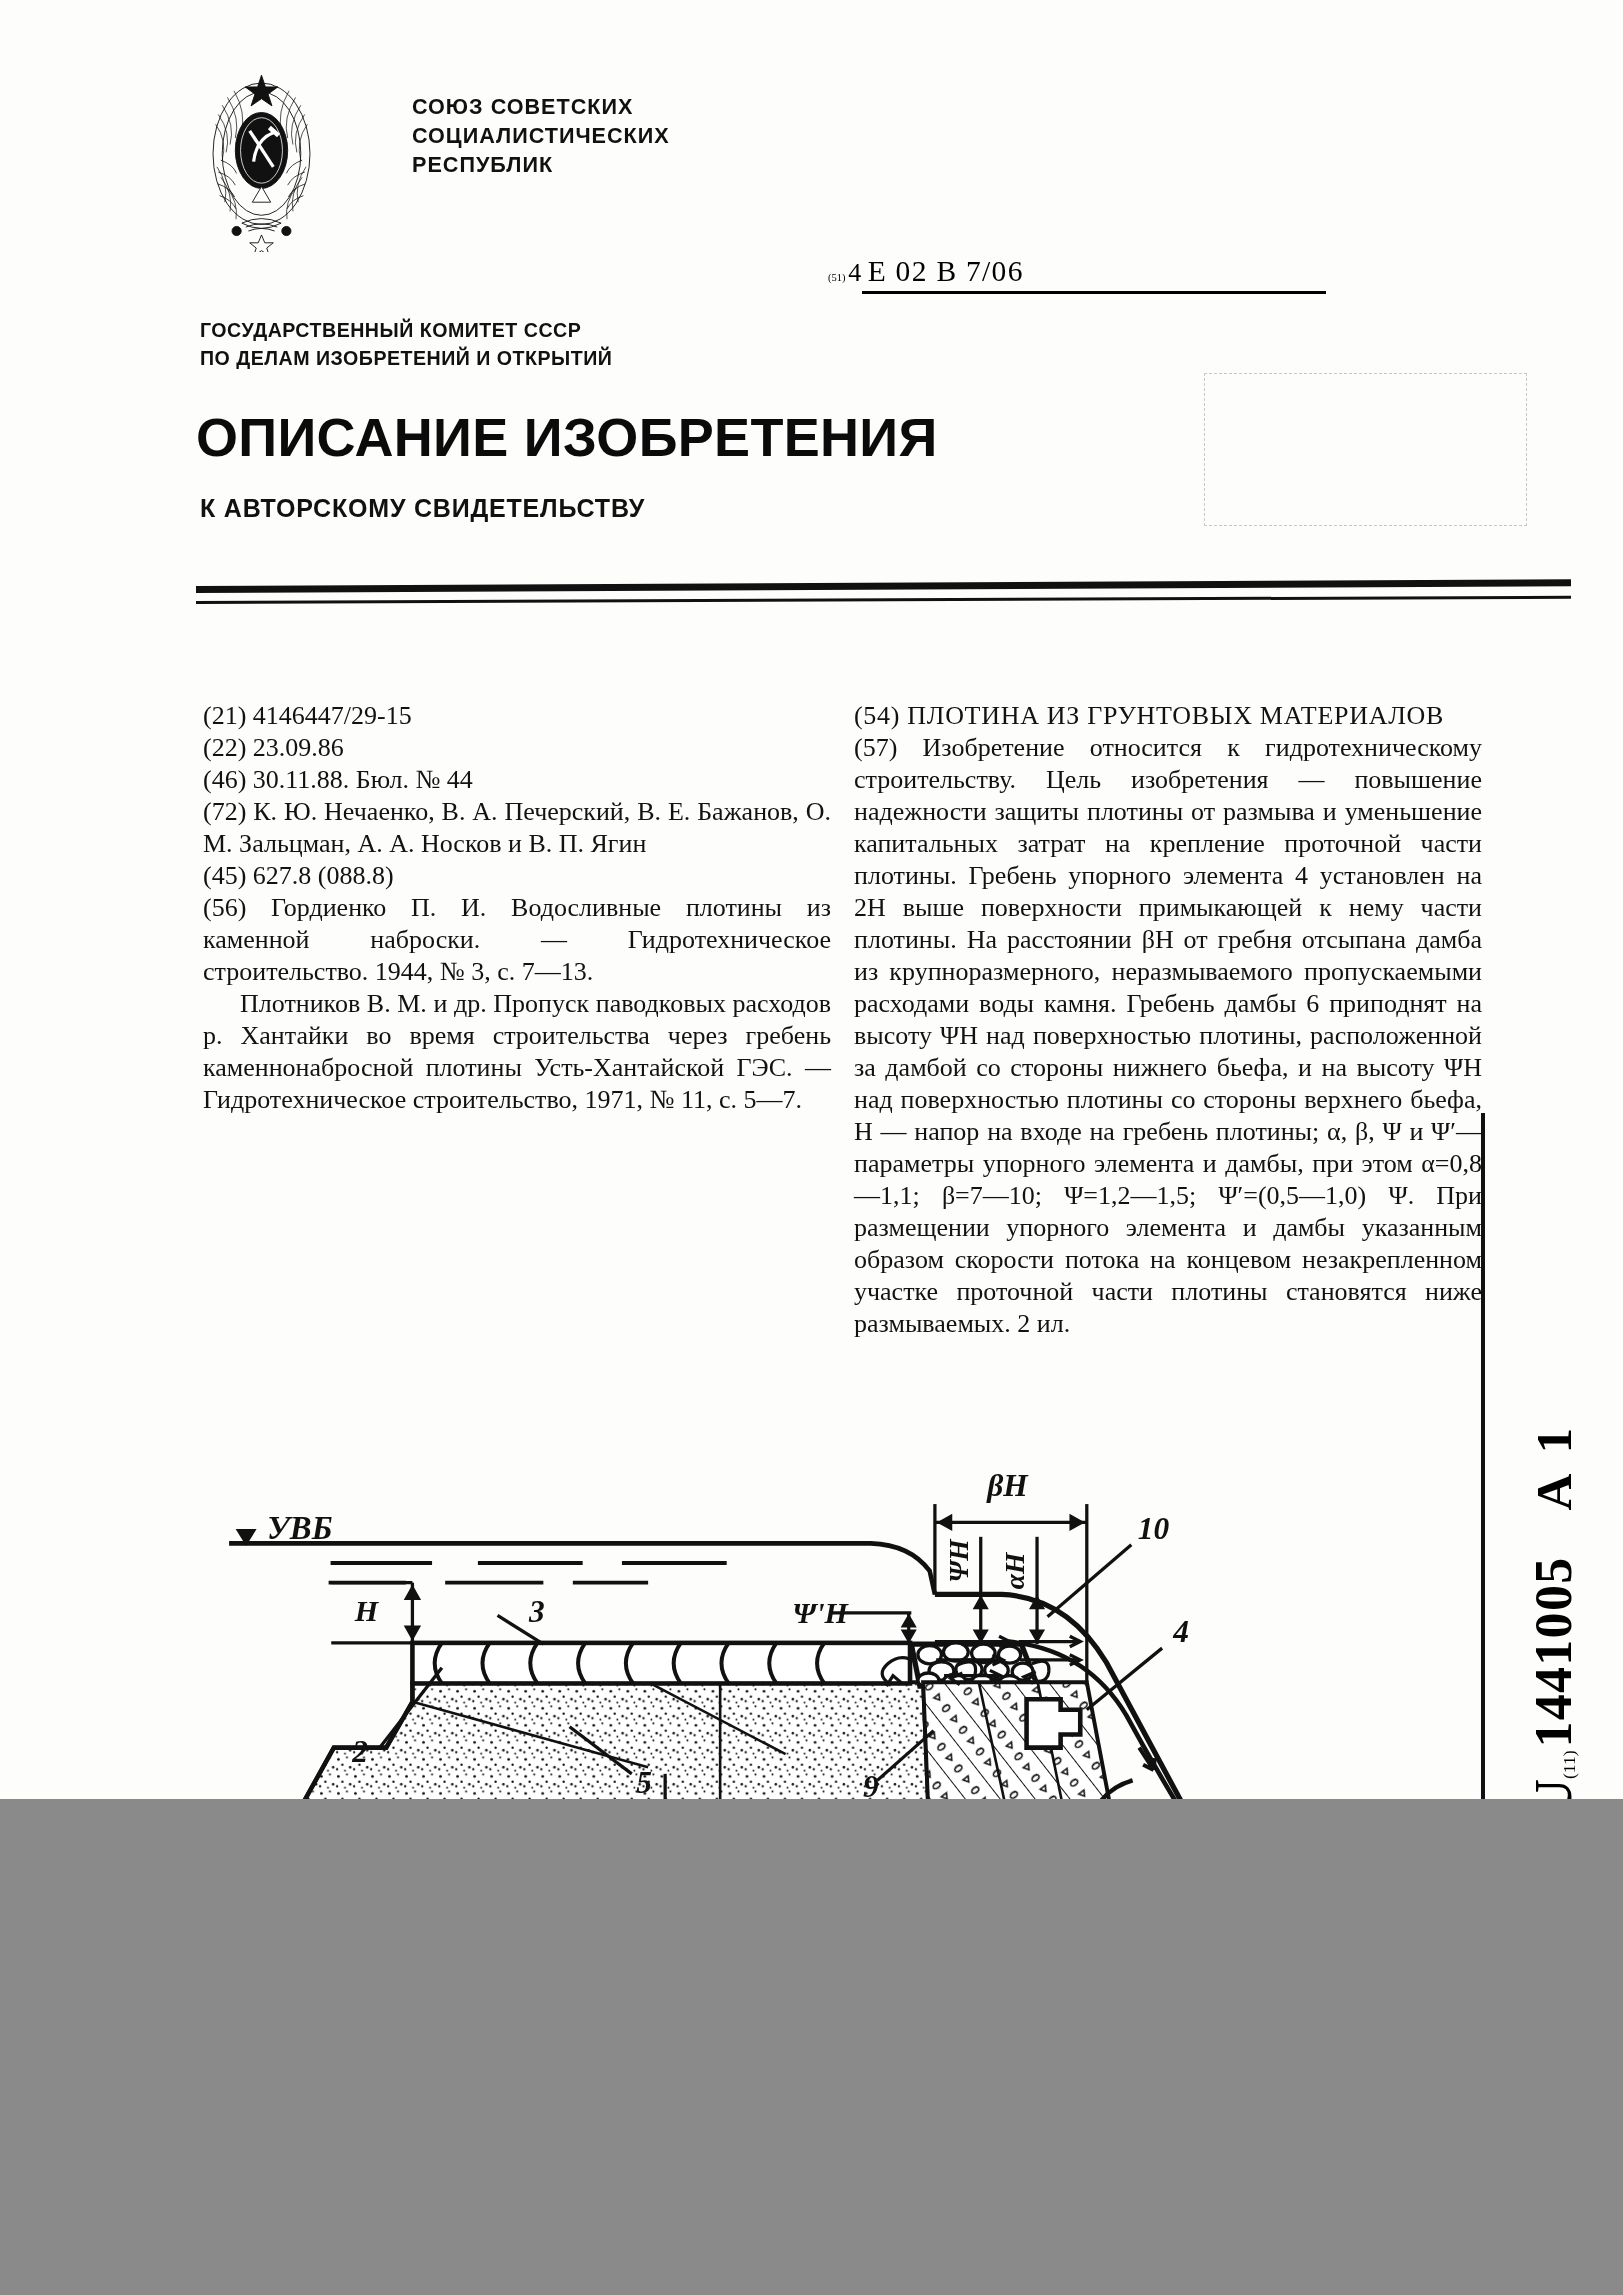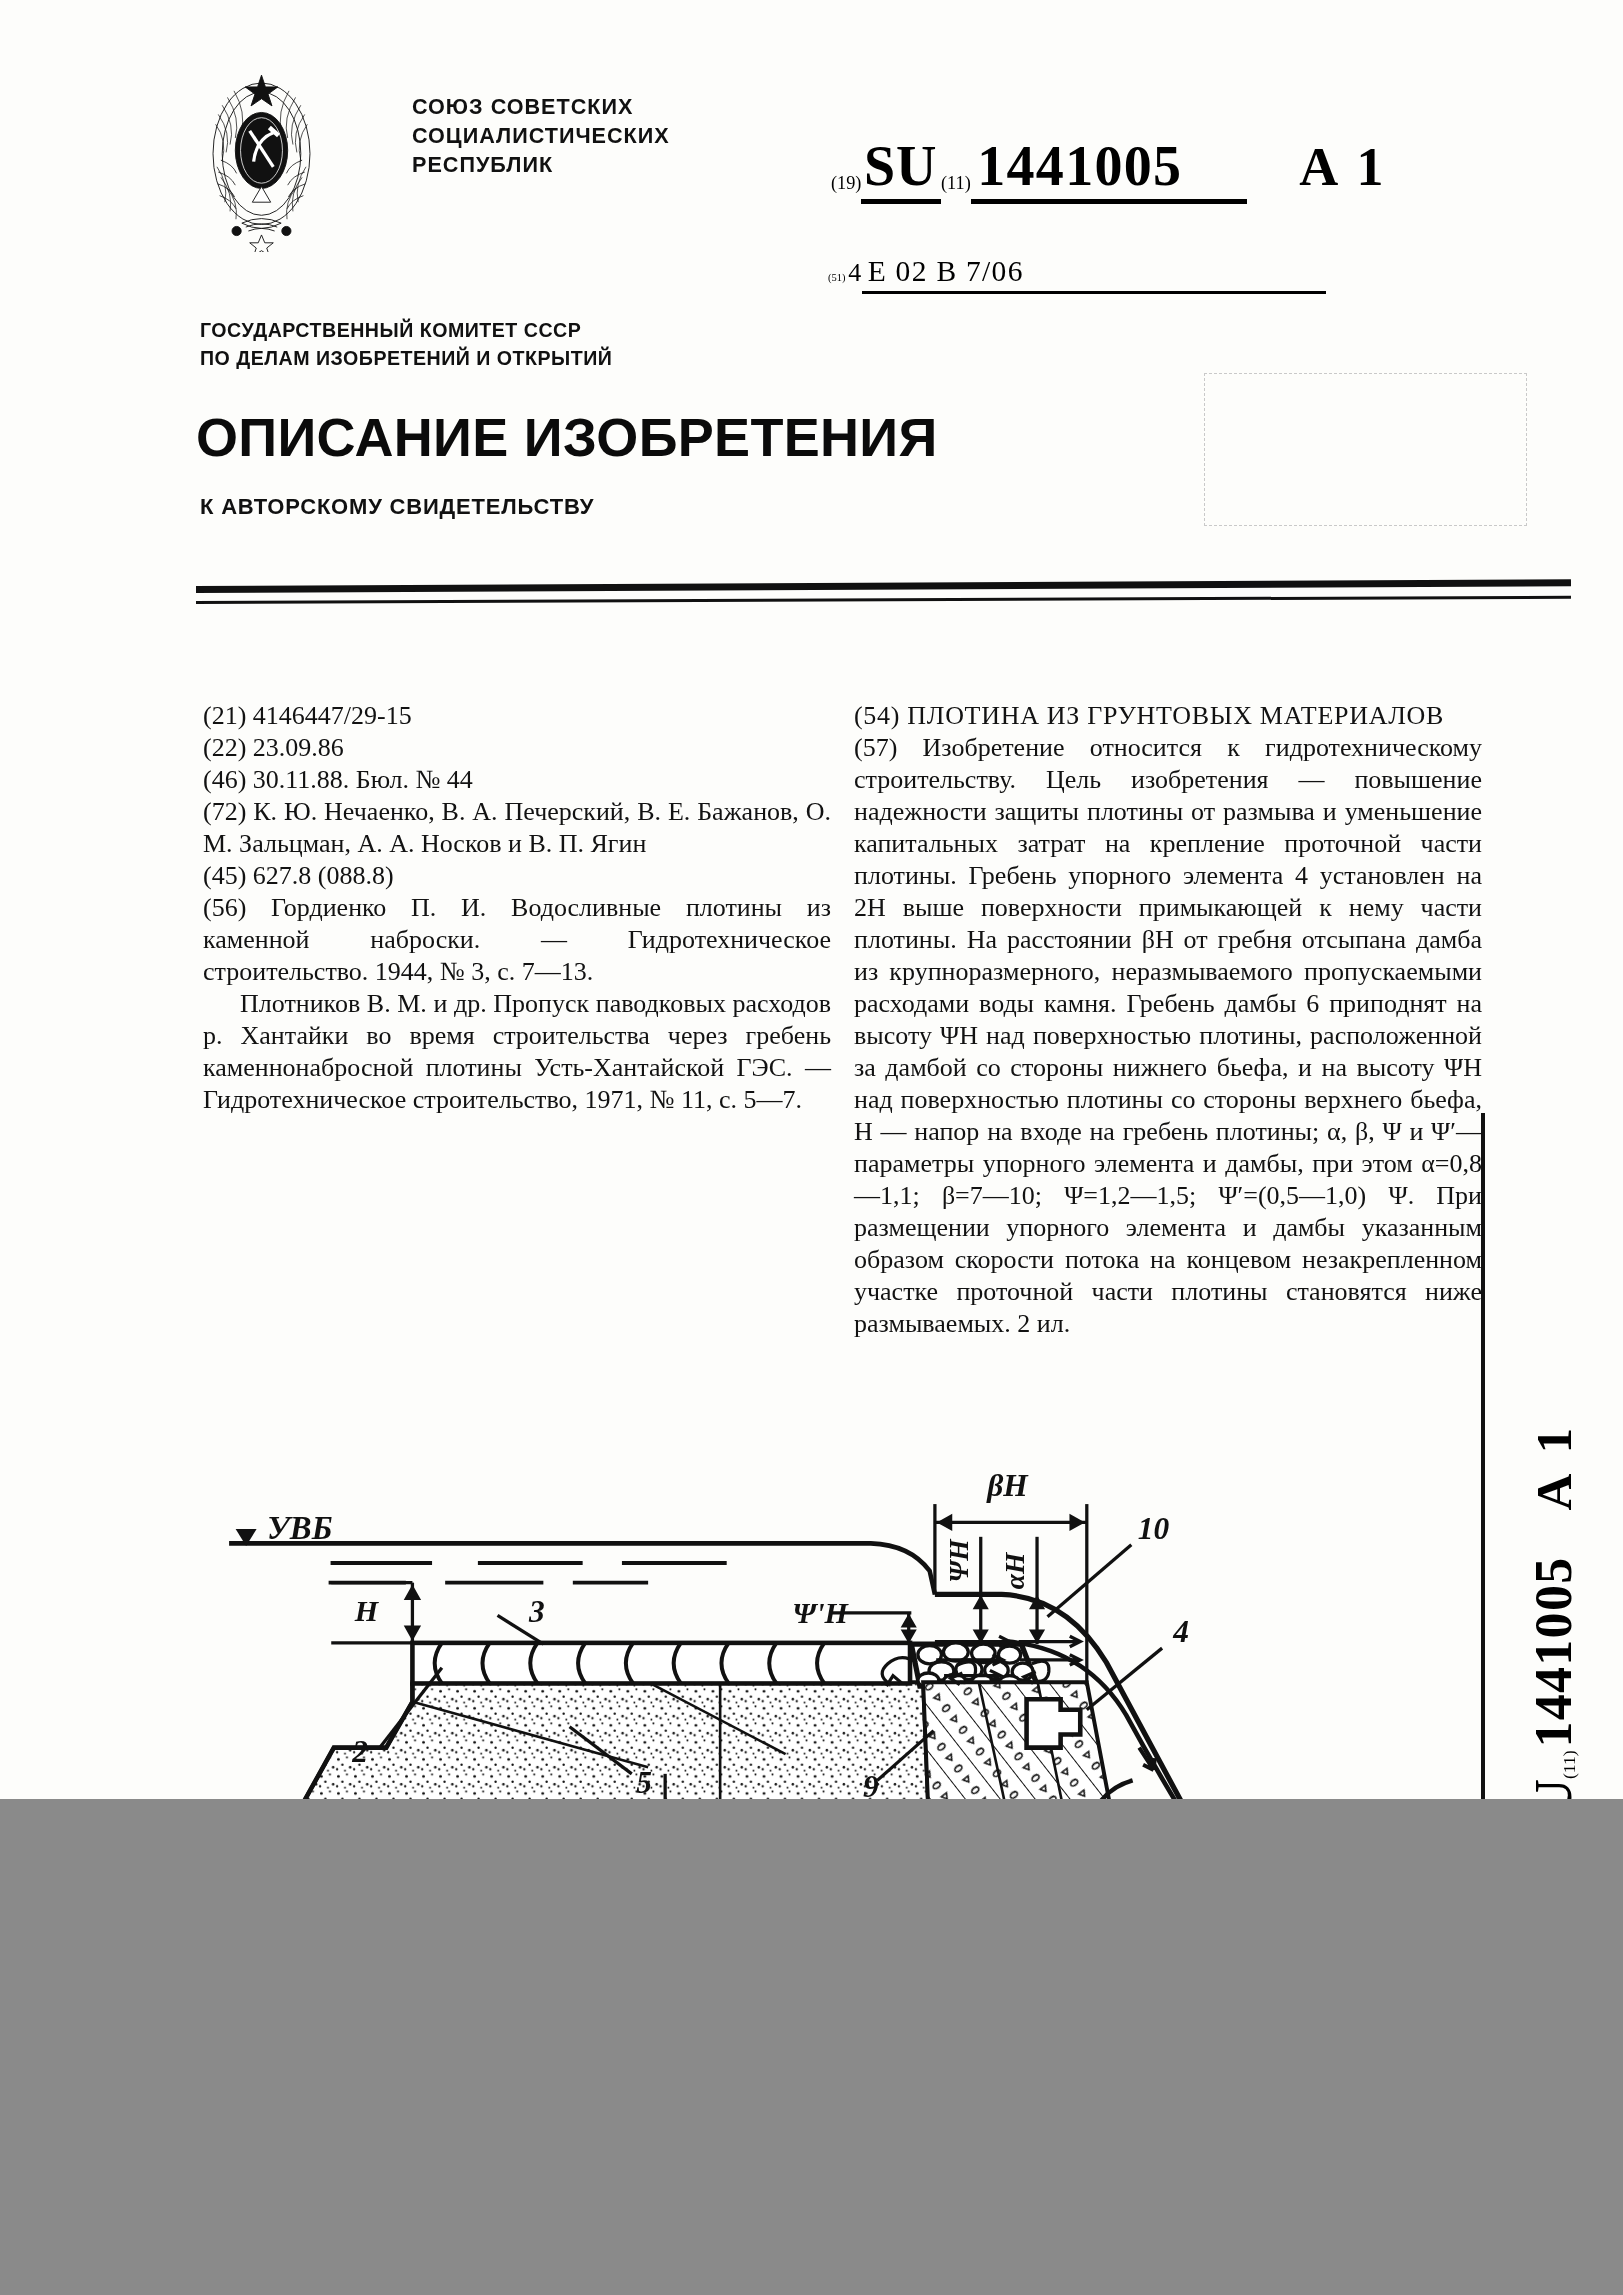--- a/index.html
+++ b/index.html
@@ -14,21 +14,21 @@
   .ussr-lines{position:absolute;left:412px;top:92px;
     font-family:"Liberation Sans",sans-serif;font-weight:bold;font-size:21.6px;
     letter-spacing:1px;line-height:29px;color:#111;}
   .committee{position:absolute;left:200px;top:317px;
     font-family:"Liberation Sans",sans-serif;font-weight:bold;font-size:19.6px;
     letter-spacing:0.5px;line-height:27.5px;color:#111;}
   .doc-title{position:absolute;left:196px;top:406px;
     font-family:"Liberation Sans",sans-serif;font-weight:bold;font-size:54px;
     letter-spacing:0.3px;color:#0b0b0b;white-space:nowrap;}
   .doc-sub{position:absolute;left:200px;top:494px;
-    font-family:"Liberation Sans",sans-serif;font-weight:bold;font-size:22px;
+    font-family:"Liberation Sans",sans-serif;font-weight:bold;font-size:25px;
     letter-spacing:0.8px;color:#111;white-space:nowrap;}
 
   .idblock{position:absolute;left:831px;top:134px;white-space:nowrap;}
   .idblock .tiny{font-family:"Liberation Serif",serif;font-size:18.3px;
       vertical-align:-3.9px;}
   .su-wrap{display:inline-block;border-bottom:5.9px solid #000;padding:0 3.9px 1.3px 2.6px;}
   .su{font-family:"Liberation Serif",serif;font-weight:bold;font-size:56px;letter-spacing:0.7px;}
   .num-wrap{display:inline-block;border-bottom:5.9px solid #000;padding:0 7.9px 1.3px 6.5px;
       min-width:262px;}
   .num{font-family:"Liberation Serif",serif;font-weight:bold;font-size:56px;letter-spacing:1.3px;}
@@ -156,23 +156,20 @@
     </div>
 
     <div class="committee">
       <div>ГОСУДАРСТВЕННЫЙ КОМИТЕТ СССР</div>
       <div>ПО ДЕЛАМ ИЗОБРЕТЕНИЙ И ОТКРЫТИЙ</div>
     </div>
 
     <div class="doc-title">ОПИСАНИЕ ИЗОБРЕТЕНИЯ</div>
     <div class="doc-sub">К АВТОРСКОМУ СВИДЕТЕЛЬСТВУ</div>
 
-    <div class="idblock">
-      <span class="tiny">(19)</span><span class="su-wrap"><span class="su">SU</span></span><span class="tiny">(11)</span><span class="num-wrap"><span class="num">1441005</span></span><span class="kind">A 1</span>
-    </div>
 
     <div class="ipcblock">
       <span class="tiny">(51)</span>
       <span class="ipc" style="font-size:26px">4</span><span class="ipc-wrap"><span class="ipc">E 02 B 7/06</span></span>
     </div>
 
     <div class="stamp">
       <span style="left:59px;top:15.7px"></span>
       <span style="left:18.3px;top:60px"></span>
       <span style="left:46px;top:99px"></span>

